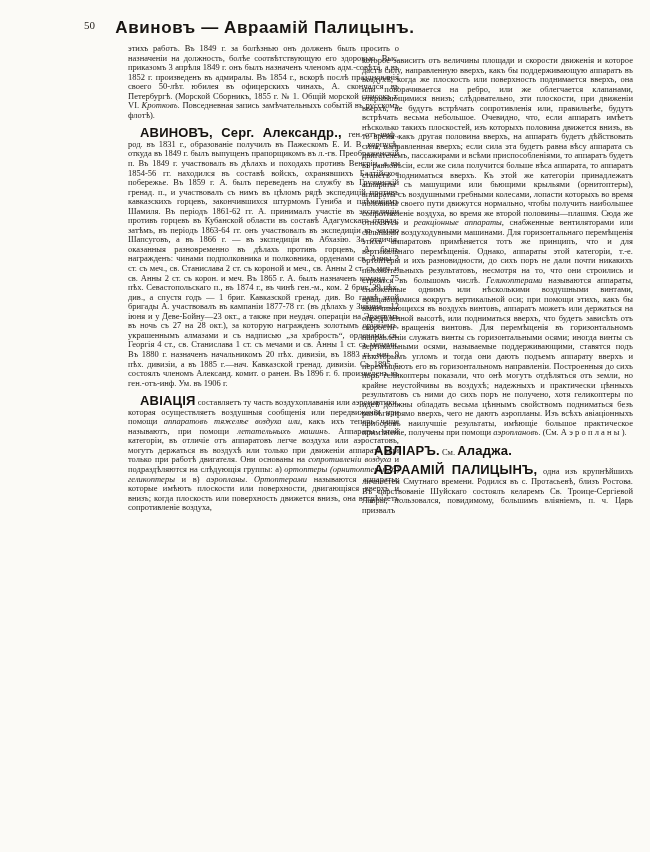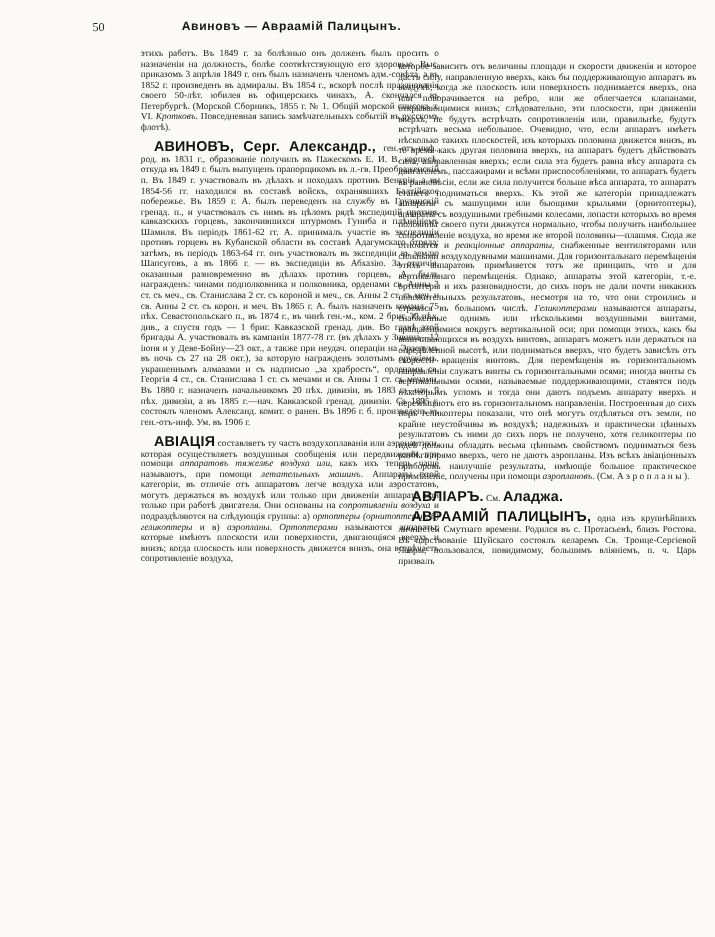--- a/index.html
+++ b/index.html
@@ -15,21 +15,21 @@
   .header{position:absolute;top:18px;left:0;width:650px;height:16px;}
   .page-num{
     position:absolute;left:84px;top:1px;
     font-family:"Liberation Serif", serif;
     font-size:11px;color:#2a2622;text-align:center;
   }
   .running-title{
     position:absolute;left:0;width:530px;top:0;
     text-align:center;
     font-family:"Liberation Sans", sans-serif;
-    font-weight:bold;font-size:11px;letter-spacing:0.6px;
+    font-weight:bold;font-size:17px;letter-spacing:0.6px;
     color:#171411;
   }
   .col{
     position:absolute;top:44px;width:271px;height:740px;
     overflow:hidden;
     font-size:8.5px;line-height:9.55px;
     text-align:justify;
     text-justify:inter-word;
   }
   #col-left{left:84px;margin-left:44px;}

